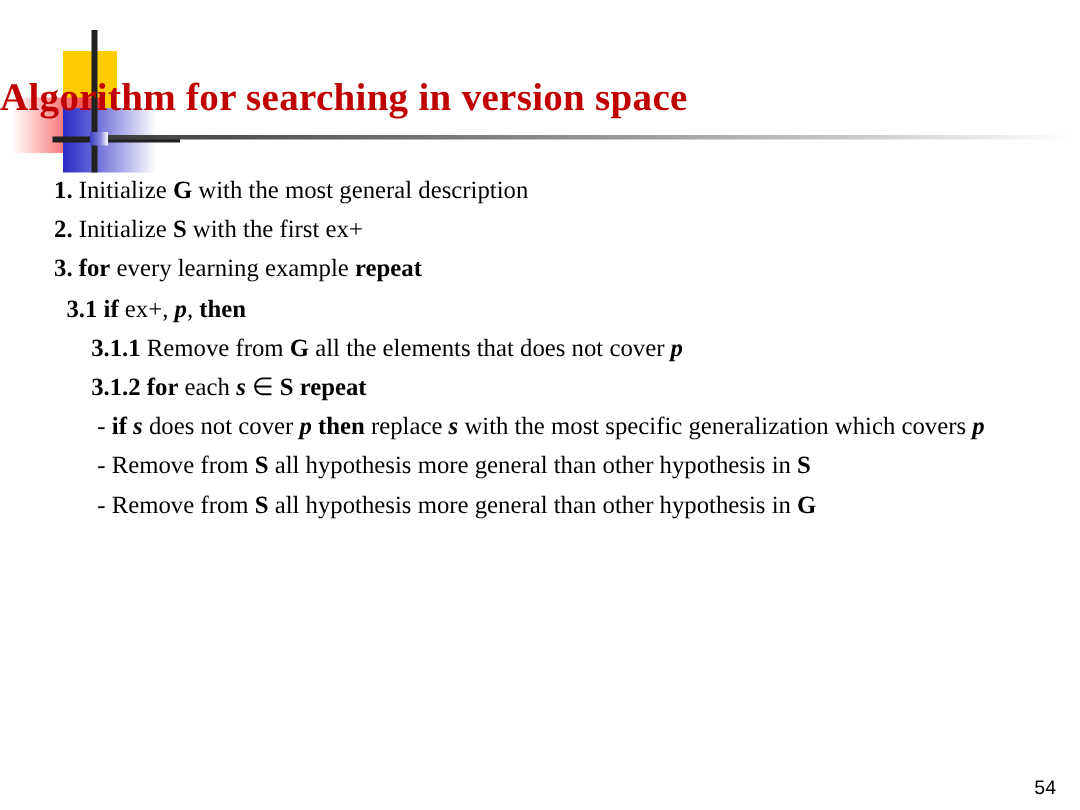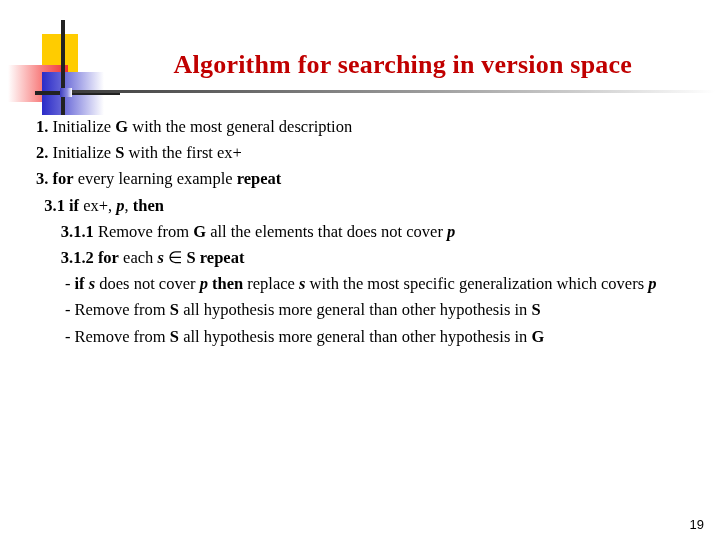--- a/index.html
+++ b/index.html
@@ -64,21 +64,21 @@
     height: 4px;
     background: #222222;
   }
 
   
   .title {
     position: absolute;
     left: 0;
     top: 50px;
     width: 632px;
-    text-align: right;
+    text-align: left;
     font-family: "Liberation Serif", "DejaVu Serif", serif;
     font-weight: bold;
     font-size: 26px;
     color: #C00000;
     letter-spacing: 0.2px;
     white-space: nowrap;
   }
 
   .rule {
     position: absolute;
@@ -134,13 +134,13 @@
   <div class="deco-hline"></div>
 </div>
 
 <div class="title">Algorithm for searching in version space</div>
 
 <div class="rule"></div>
 <div class="rule-tick"></div>
 
 <div class="body-block"><div id="step-1"><b>1. </b><span>Initialize </span><b>G</b><span> with the most general description</span></div><div id="step-2"><b>2. </b><span>Initialize </span><b>S</b><span> with the first ex+</span></div><div id="step-3"><b>3. </b><b>for</b><span> every learning example </span><b>repeat</b></div><div id="step-3-1"><b>  3.1 </b><b>if</b><span> ex+, </span><i>p</i><span>, </span><b>then</b></div><div id="step-3-1-1"><b>      3.1.1 </b><span>Remove from </span><b>G</b><span> all the elements that does not cover </span><i>p</i></div><div id="step-3-1-2"><b>      3.1.2 </b><b>for</b><span> each </span><i>s</i><span> ∈ </span><b>S</b><span> </span><b>repeat</b></div><div id="substep-if-s"><span>       - </span><b>if</b><span> </span><i>s</i><span> does not cover </span><i>p</i><span> </span><b>then</b><span> replace </span><i>s</i><span> with the most specific generalization which covers </span><i>p</i></div><div id="substep-remove-s-1"><span>       - Remove from </span><b>S</b><span> all hypothesis more general than other hypothesis in </span><b>S</b></div><div id="substep-remove-s-2"><span>       - Remove from </span><b>S</b><span> all hypothesis more general than other hypothesis in </span><b>G</b></div></div>
 
-<div class="page-number">19</div>
+<div class="page-number">54</div>
 
 </body></html>

